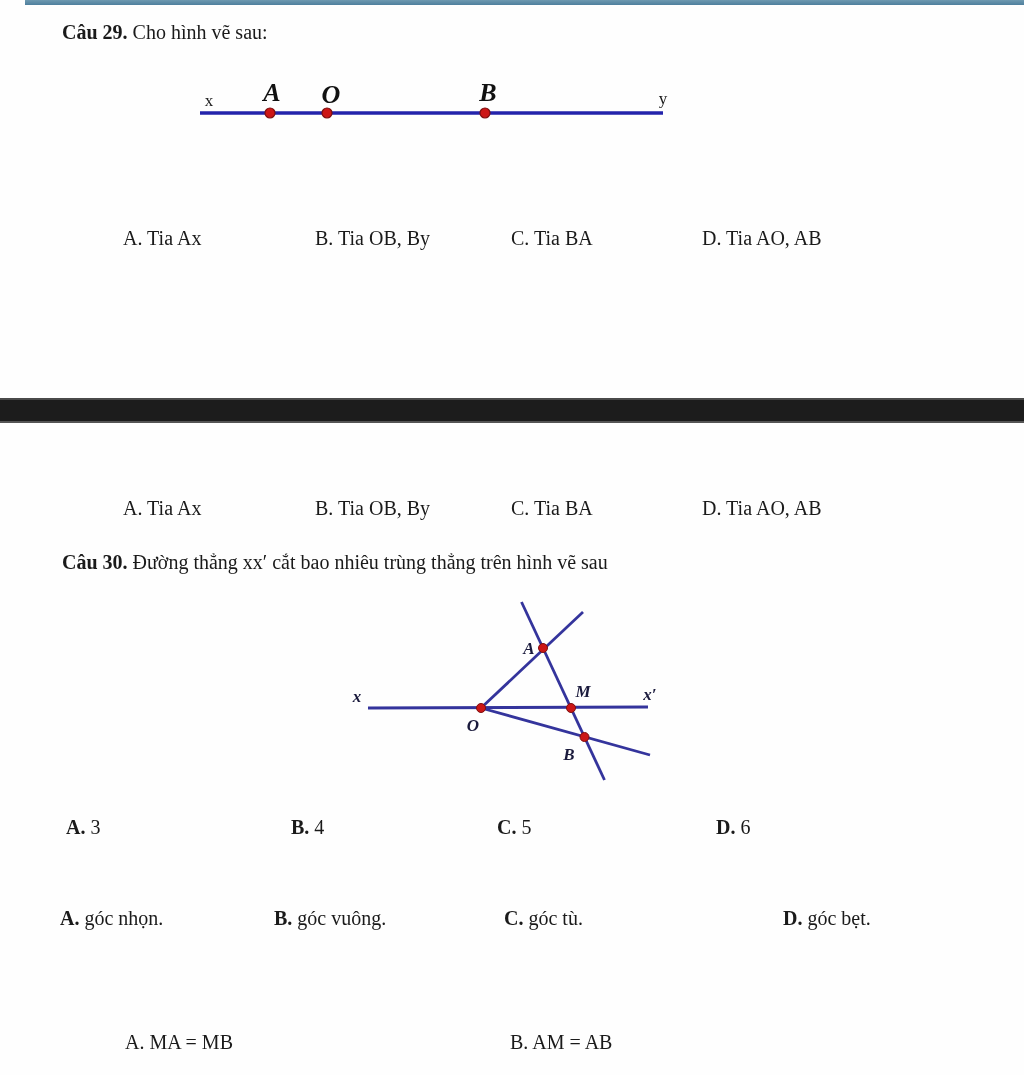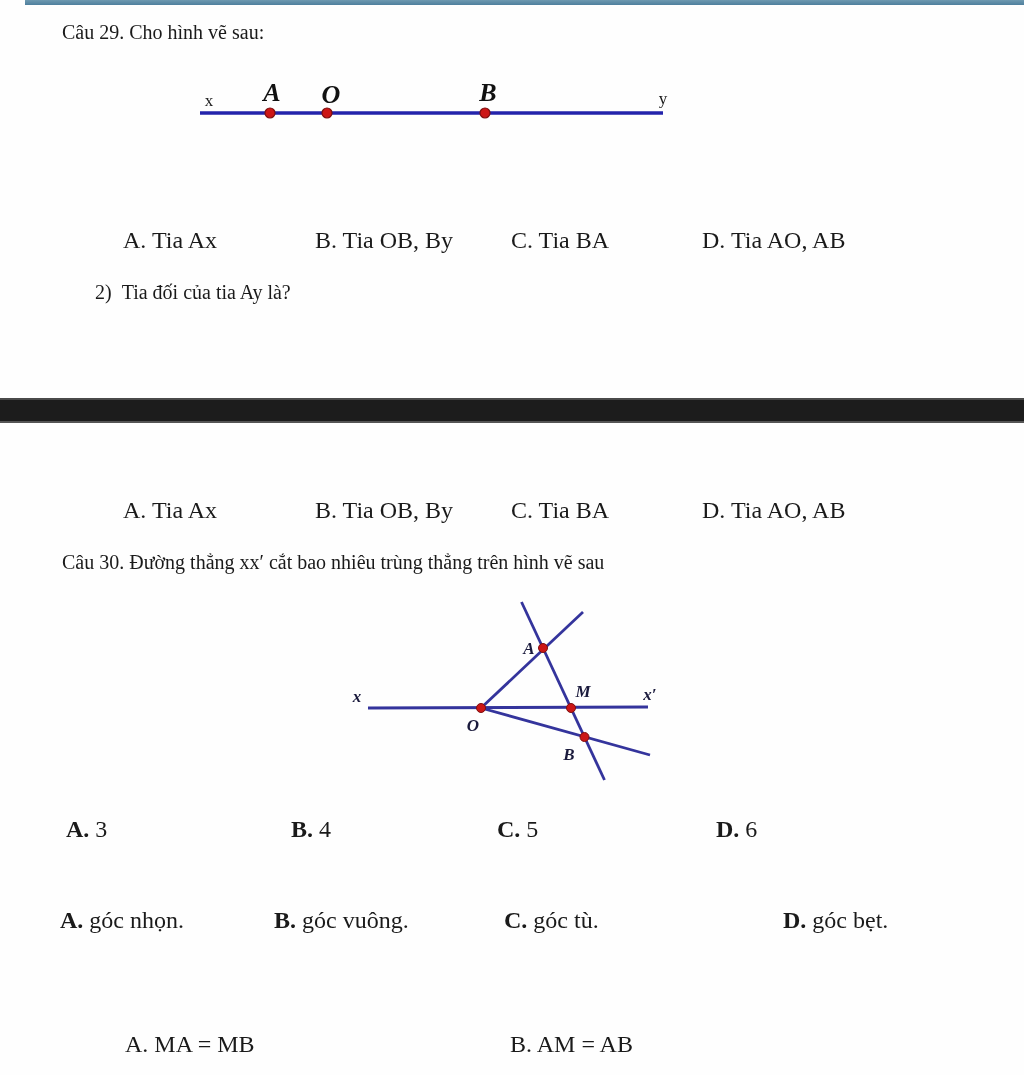--- a/index.html
+++ b/index.html
@@ -5,24 +5,24 @@
   html,body { margin:0; padding:0; background:#ffffff; }
   #page {
     position:relative; width:1024px; height:1075px;
     background:#fefefe; overflow:hidden;
     font-family:"Liberation Serif", serif; color:#1a1a1a;
   }
   .abs { position:absolute; white-space:nowrap; }
   .topbar { position:absolute; top:0; left:25px; right:0; height:5px;
             background:linear-gradient(#6e99b0,#4e7f9d); }
   .qheader { font-size:20px; }
-  .qheader b { font-weight:normal; }
+  .qheader b { font-weight:bold; }
   .subq { font-size:20px; }
   .subq .num { display:inline-block; margin-right:10px; }
-  .opt { position:absolute; white-space:nowrap; font-size:24px; }
+  .opt { position:absolute; white-space:nowrap; font-size:20px; }
   .opt .letter-bold { font-weight:bold; }
   .divider { position:absolute; left:0; width:1024px; top:398px; height:25px;
              background:#1c1c1c; border-top:2px solid #4a4a4a;
              border-bottom:2px solid #555; box-sizing:border-box; }
   svg text { font-family:"Liberation Serif", serif; }
   .ptlabel { font-weight:bold; font-style:italic; }
 </style>
 </head>
 <body>
 
@@ -45,21 +45,20 @@
   </svg>
 
 
   <div>
     <span class="opt" style="left:123px; top:227px"><span>A.</span> <span>Tia Ax</span></span>
     <span class="opt" style="left:315px; top:227px"><span>B.</span> <span>Tia OB, By</span></span>
     <span class="opt" style="left:511px; top:227px"><span>C.</span> <span>Tia BA</span></span>
     <span class="opt" style="left:702px; top:227px"><span>D.</span> <span>Tia AO, AB</span></span>
   </div>
 
-  <div class="abs subq" style="left:95px; top:281px"><span class="num">2)</span><span>Tia đối của tia Ay là?</span></div>
 
   <div class="divider"></div>
 
   <div>
     <span class="opt" style="left:123px; top:497px"><span>A.</span> <span>Tia Ax</span></span>
     <span class="opt" style="left:315px; top:497px"><span>B.</span> <span>Tia OB, By</span></span>
     <span class="opt" style="left:511px; top:497px"><span>C.</span> <span>Tia BA</span></span>
     <span class="opt" style="left:702px; top:497px"><span>D.</span> <span>Tia AO, AB</span></span>
   </div>
 

